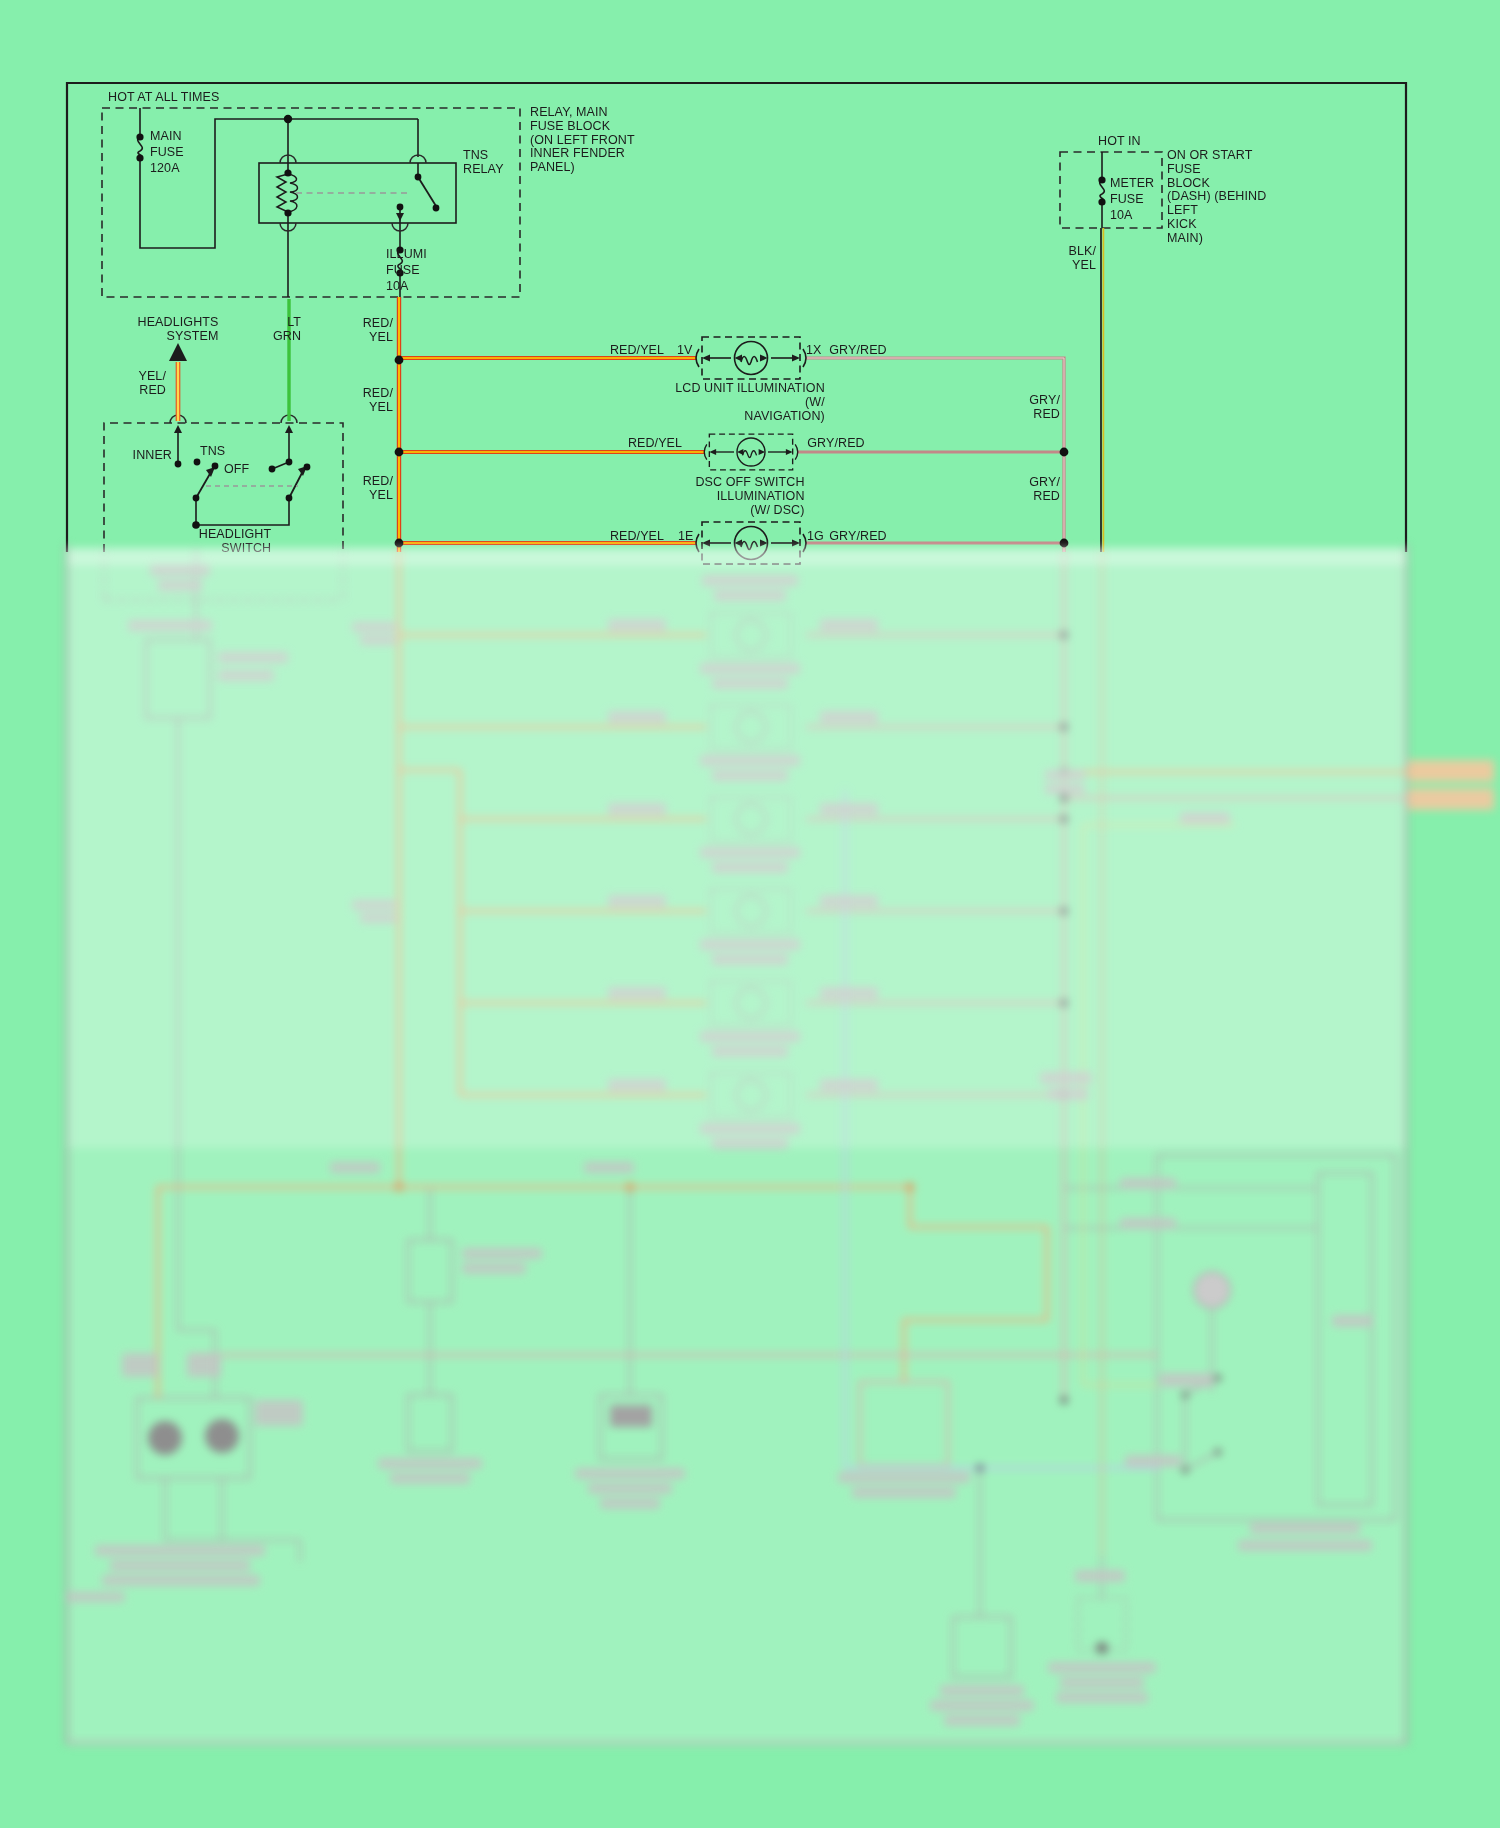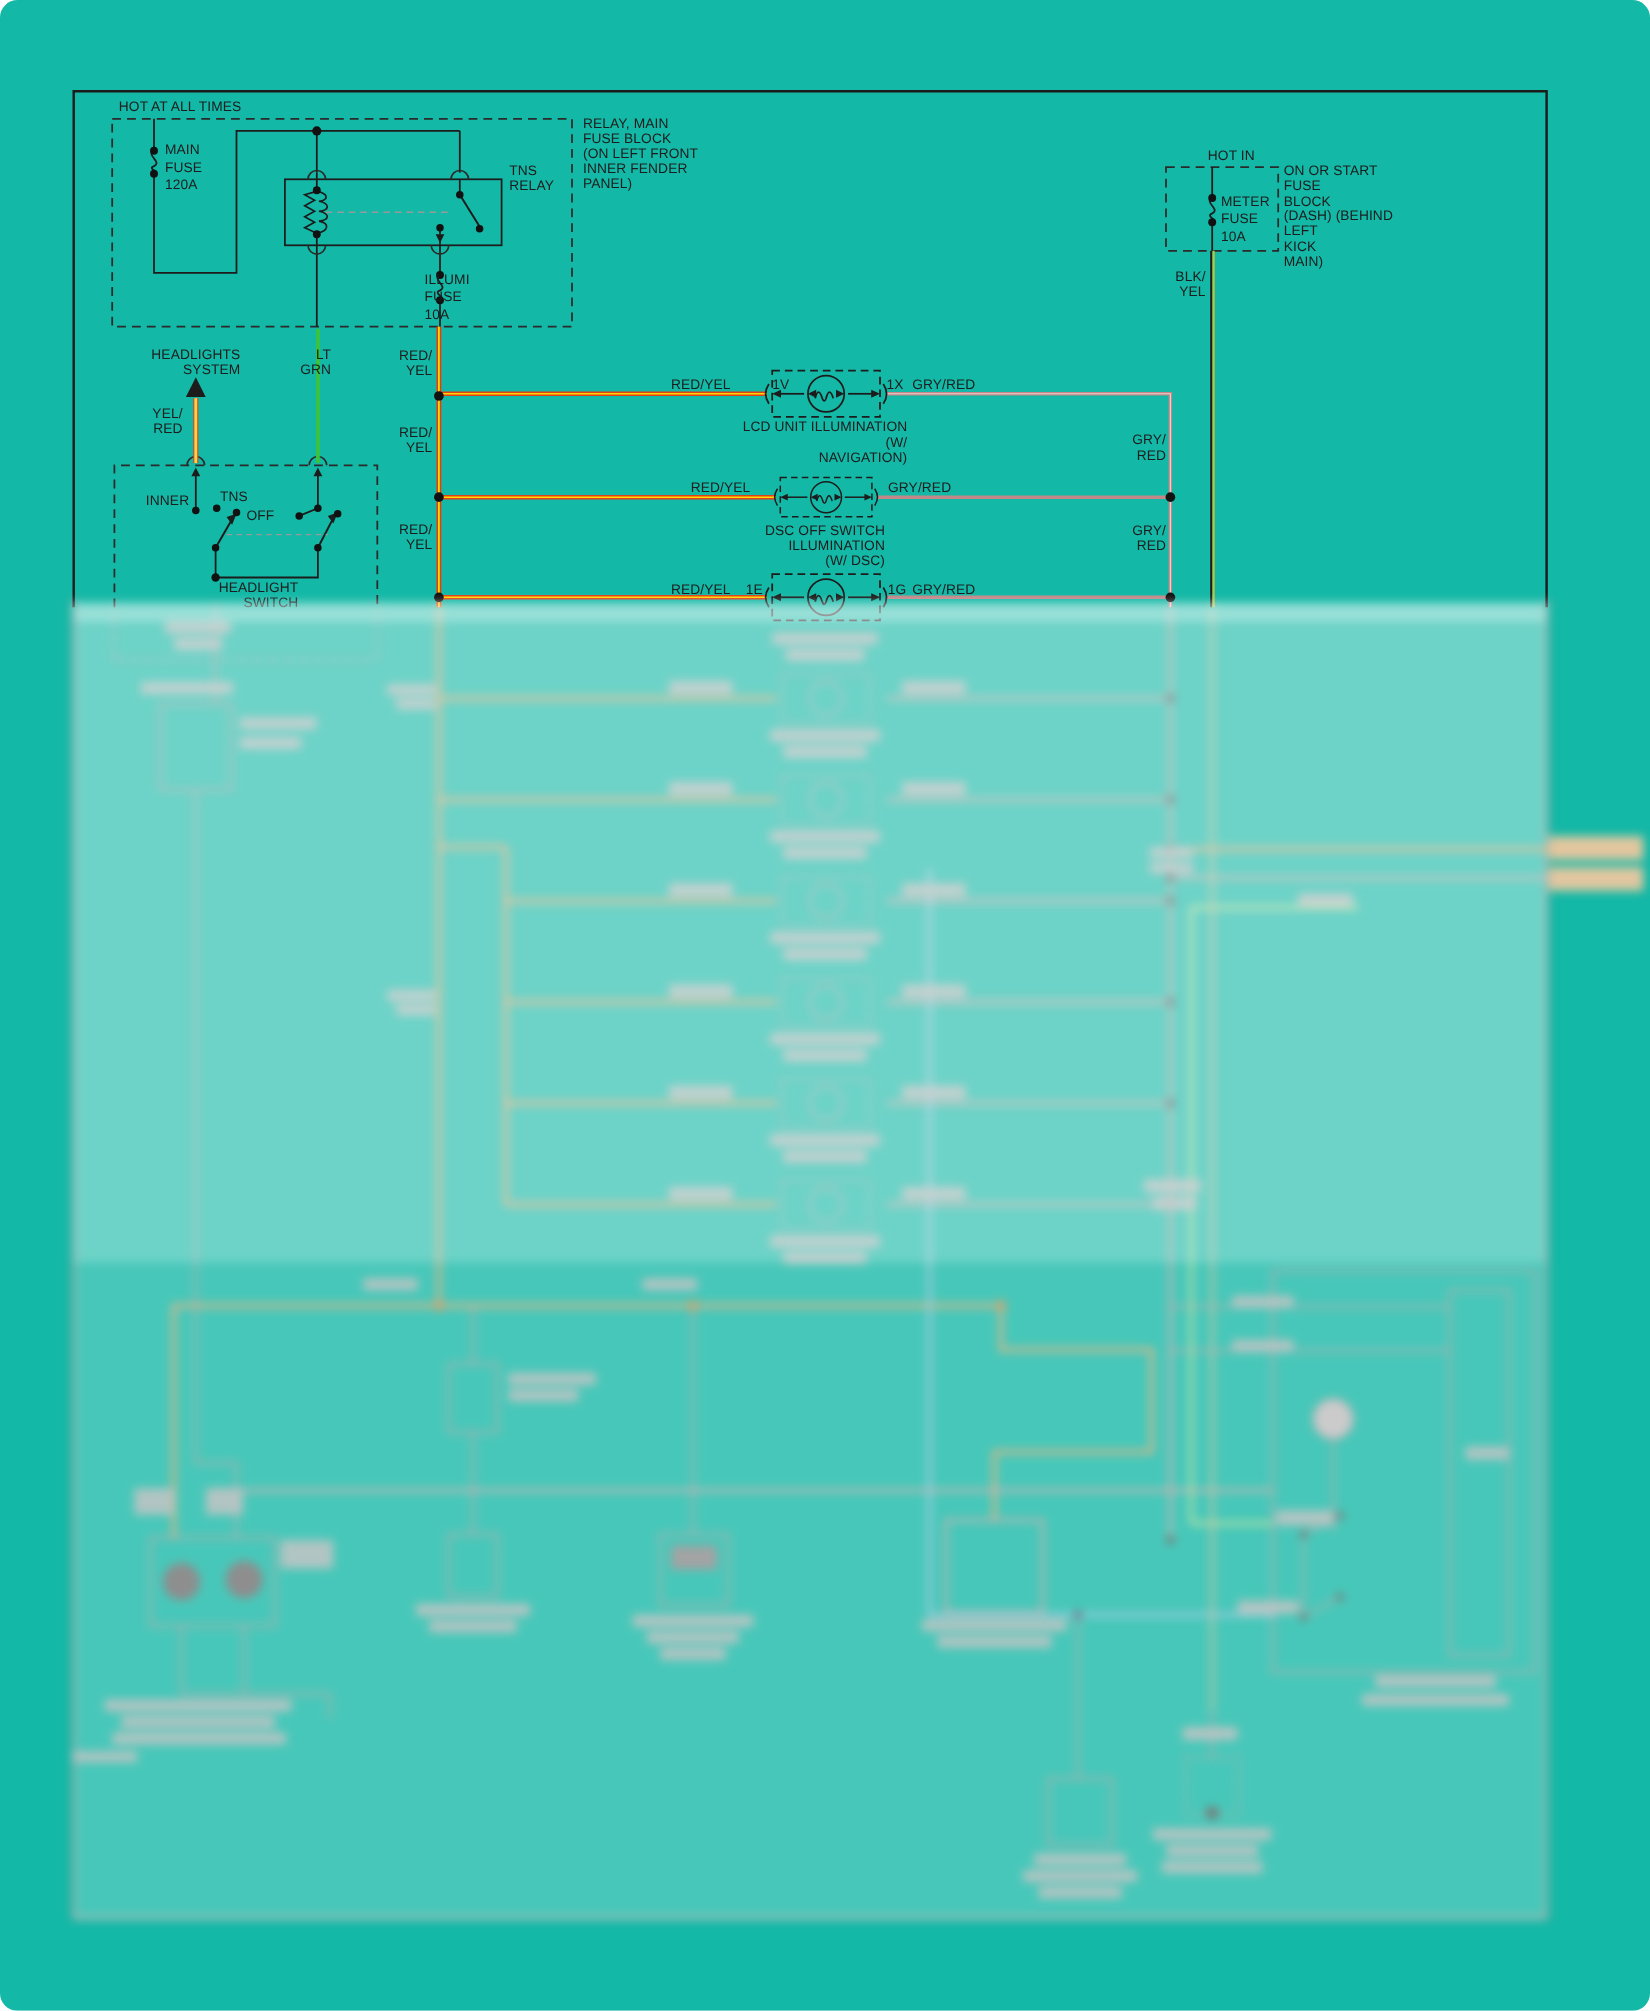--- a/index.html
+++ b/index.html
@@ -1,17 +1,17 @@
 <!DOCTYPE html>
 <html><head>
 <meta charset="utf-8">
 <style>
   html,body{margin:0;padding:0;background:#fff;}
-  #page{position:relative;width:1500px;height:1828px;background:#14b8a6;overflow:hidden;
-        font-family:"Liberation Sans",sans-serif;border-radius:16px;}
+  #page{position:relative;width:1500px;height:1828px;background:#86efac;overflow:hidden;
+        font-family:"Liberation Sans",sans-serif;}
   .layer{position:absolute;left:0;top:0;}
   .lbl{position:absolute;font:12.5px/13.8px "Liberation Sans",sans-serif;color:#1c1c1c;
        white-space:pre-line;letter-spacing:0.1px;}
   .c{transform:translateX(-50%);text-align:right;}
   .r{text-align:right;}
   .fuse{line-height:16px;}
   .blurwrap{position:absolute;left:0;top:0;filter:blur(4.5px);}
 </style>
 </head>
 <body>
@@ -207,21 +207,21 @@
   <div class="lbl r" style="left:1000px;top:476px;width:60px">GRY/
 RED</div>
 
   <div class="lbl r" style="left:132px;top:449px;width:40px">INNER</div>
   <div class="lbl" style="left:200px;top:445px">TNS</div>
   <div class="lbl" style="left:224px;top:463px">OFF</div>
   <div class="lbl c" style="left:235px;top:528px">HEADLIGHT
 SWITCH</div>
 
   <div class="lbl c" style="left:637px;top:344px">RED/YEL</div>
-  <div class="lbl" style="left:702px;top:344px">1V</div>
+  <div class="lbl" style="left:677px;top:344px">1V</div>
   <div class="lbl" style="left:806px;top:344px">1X</div>
   <div class="lbl c" style="left:858px;top:344px">GRY/RED</div>
   <div class="lbl c" style="left:750px;top:382px">LCD UNIT ILLUMINATION
 (W/
 NAVIGATION)</div>
 
   <div class="lbl c" style="left:655px;top:437px">RED/YEL</div>
   <div class="lbl c" style="left:836px;top:437px">GRY/RED</div>
   <div class="lbl c" style="left:750px;top:476px">DSC OFF SWITCH
 ILLUMINATION

